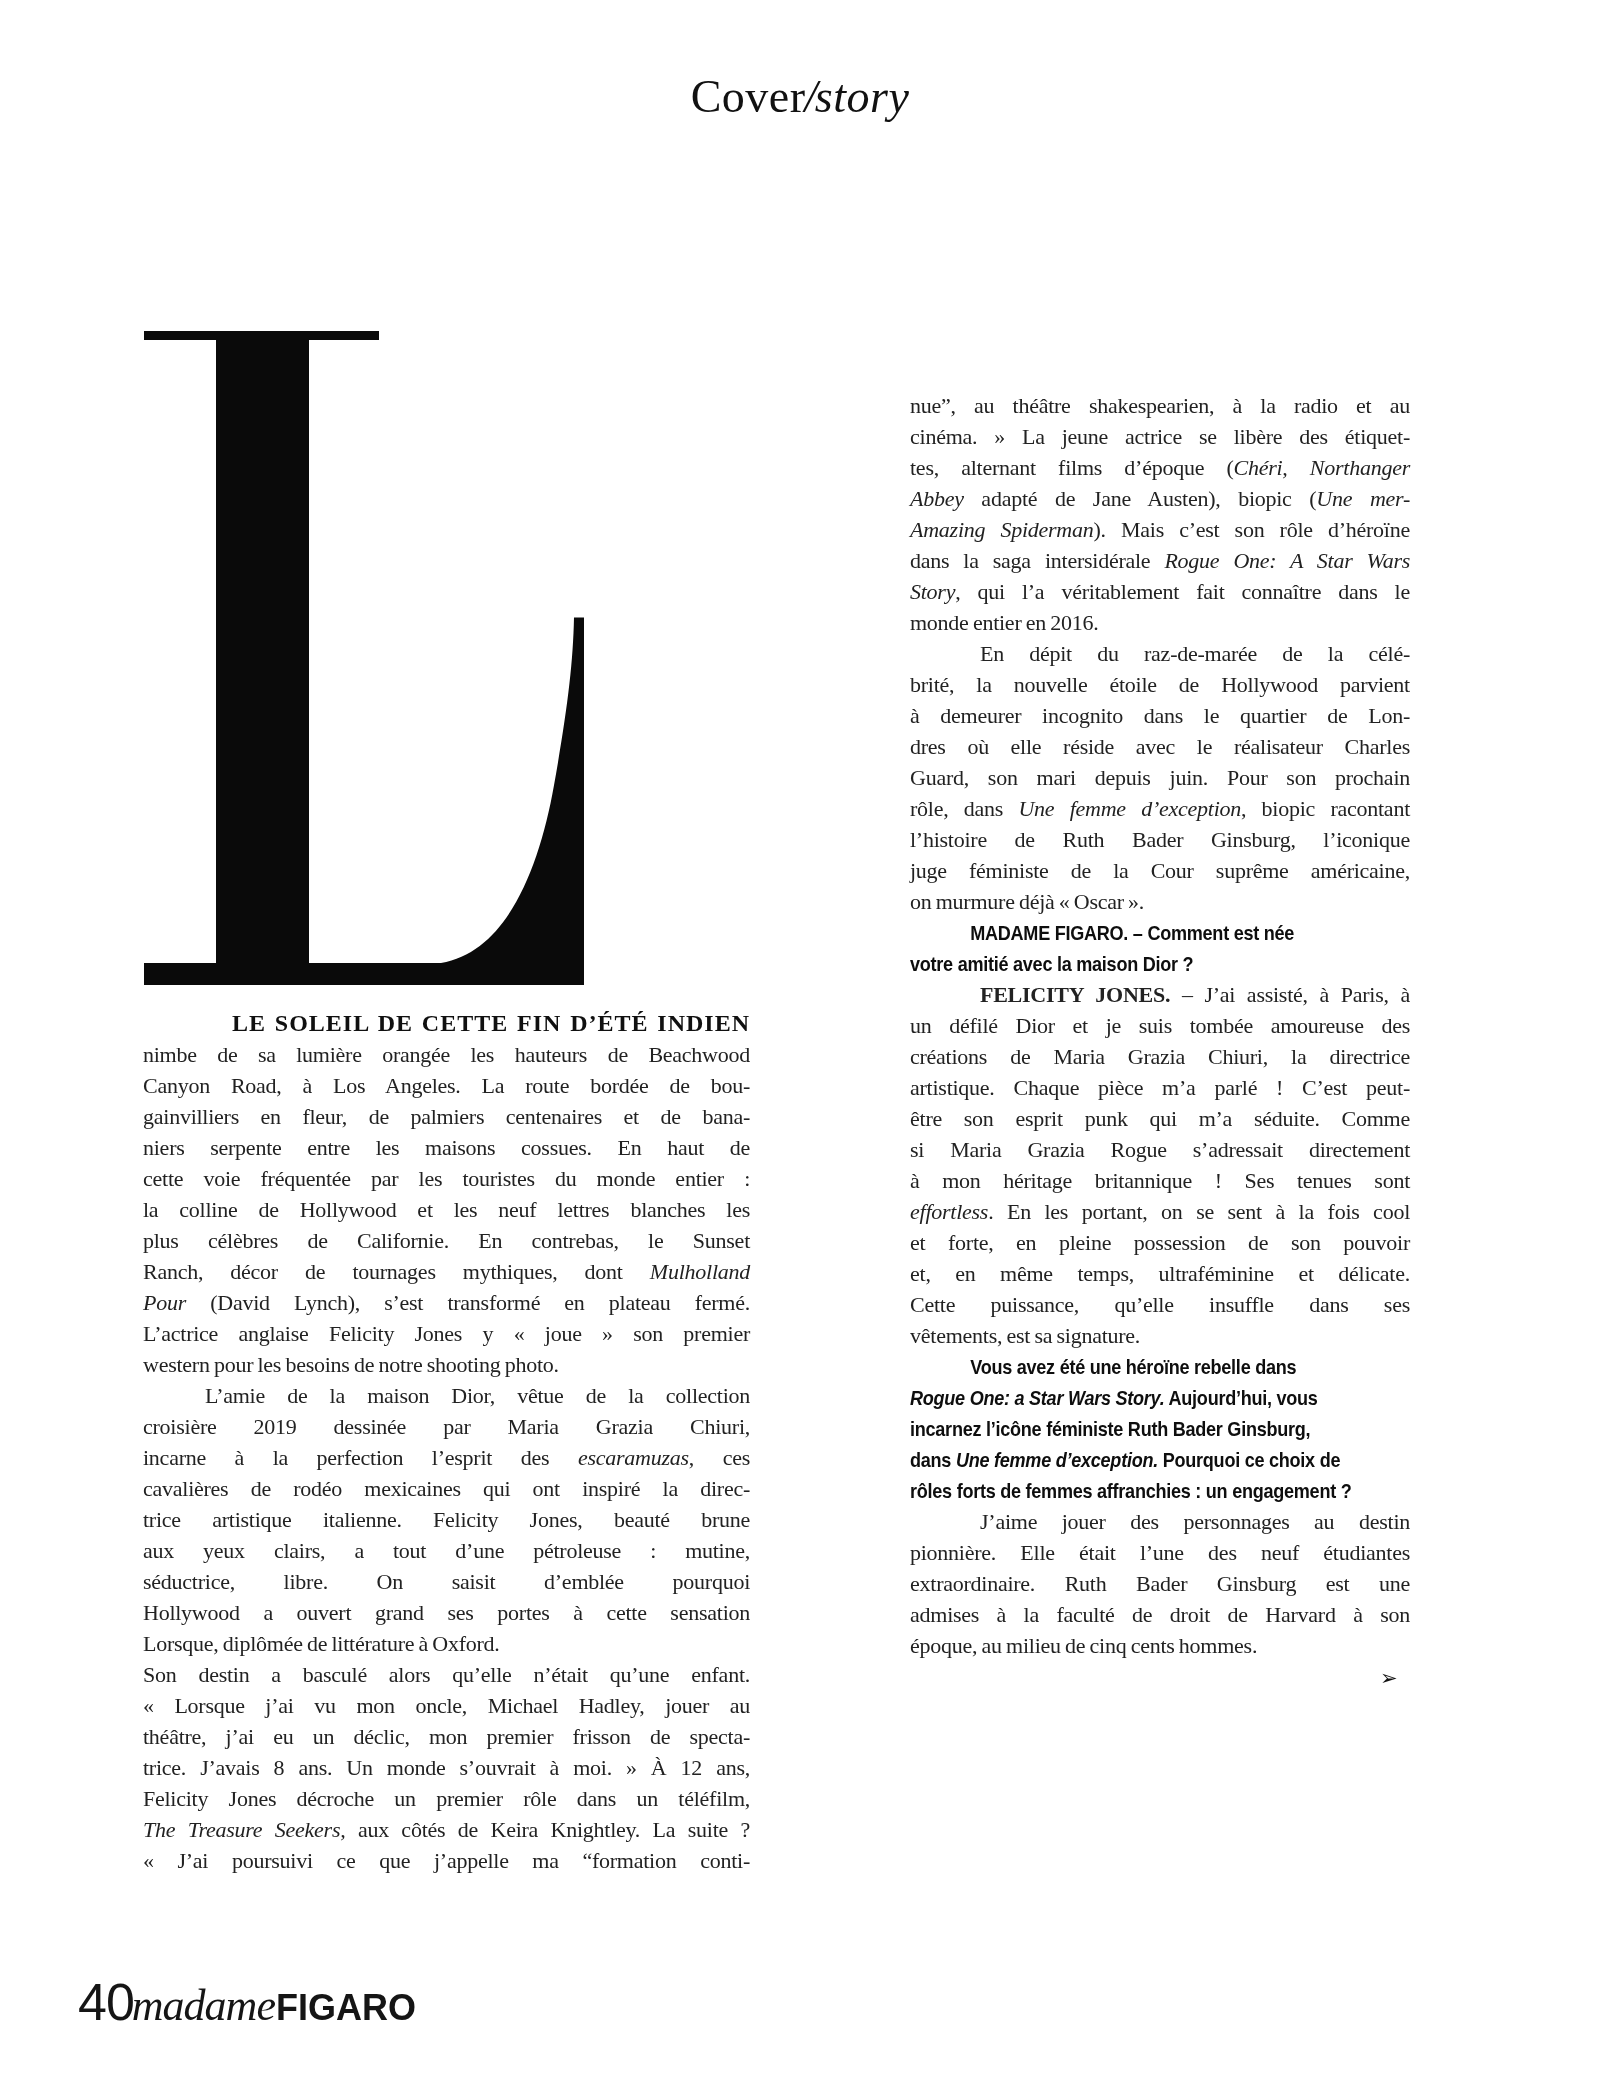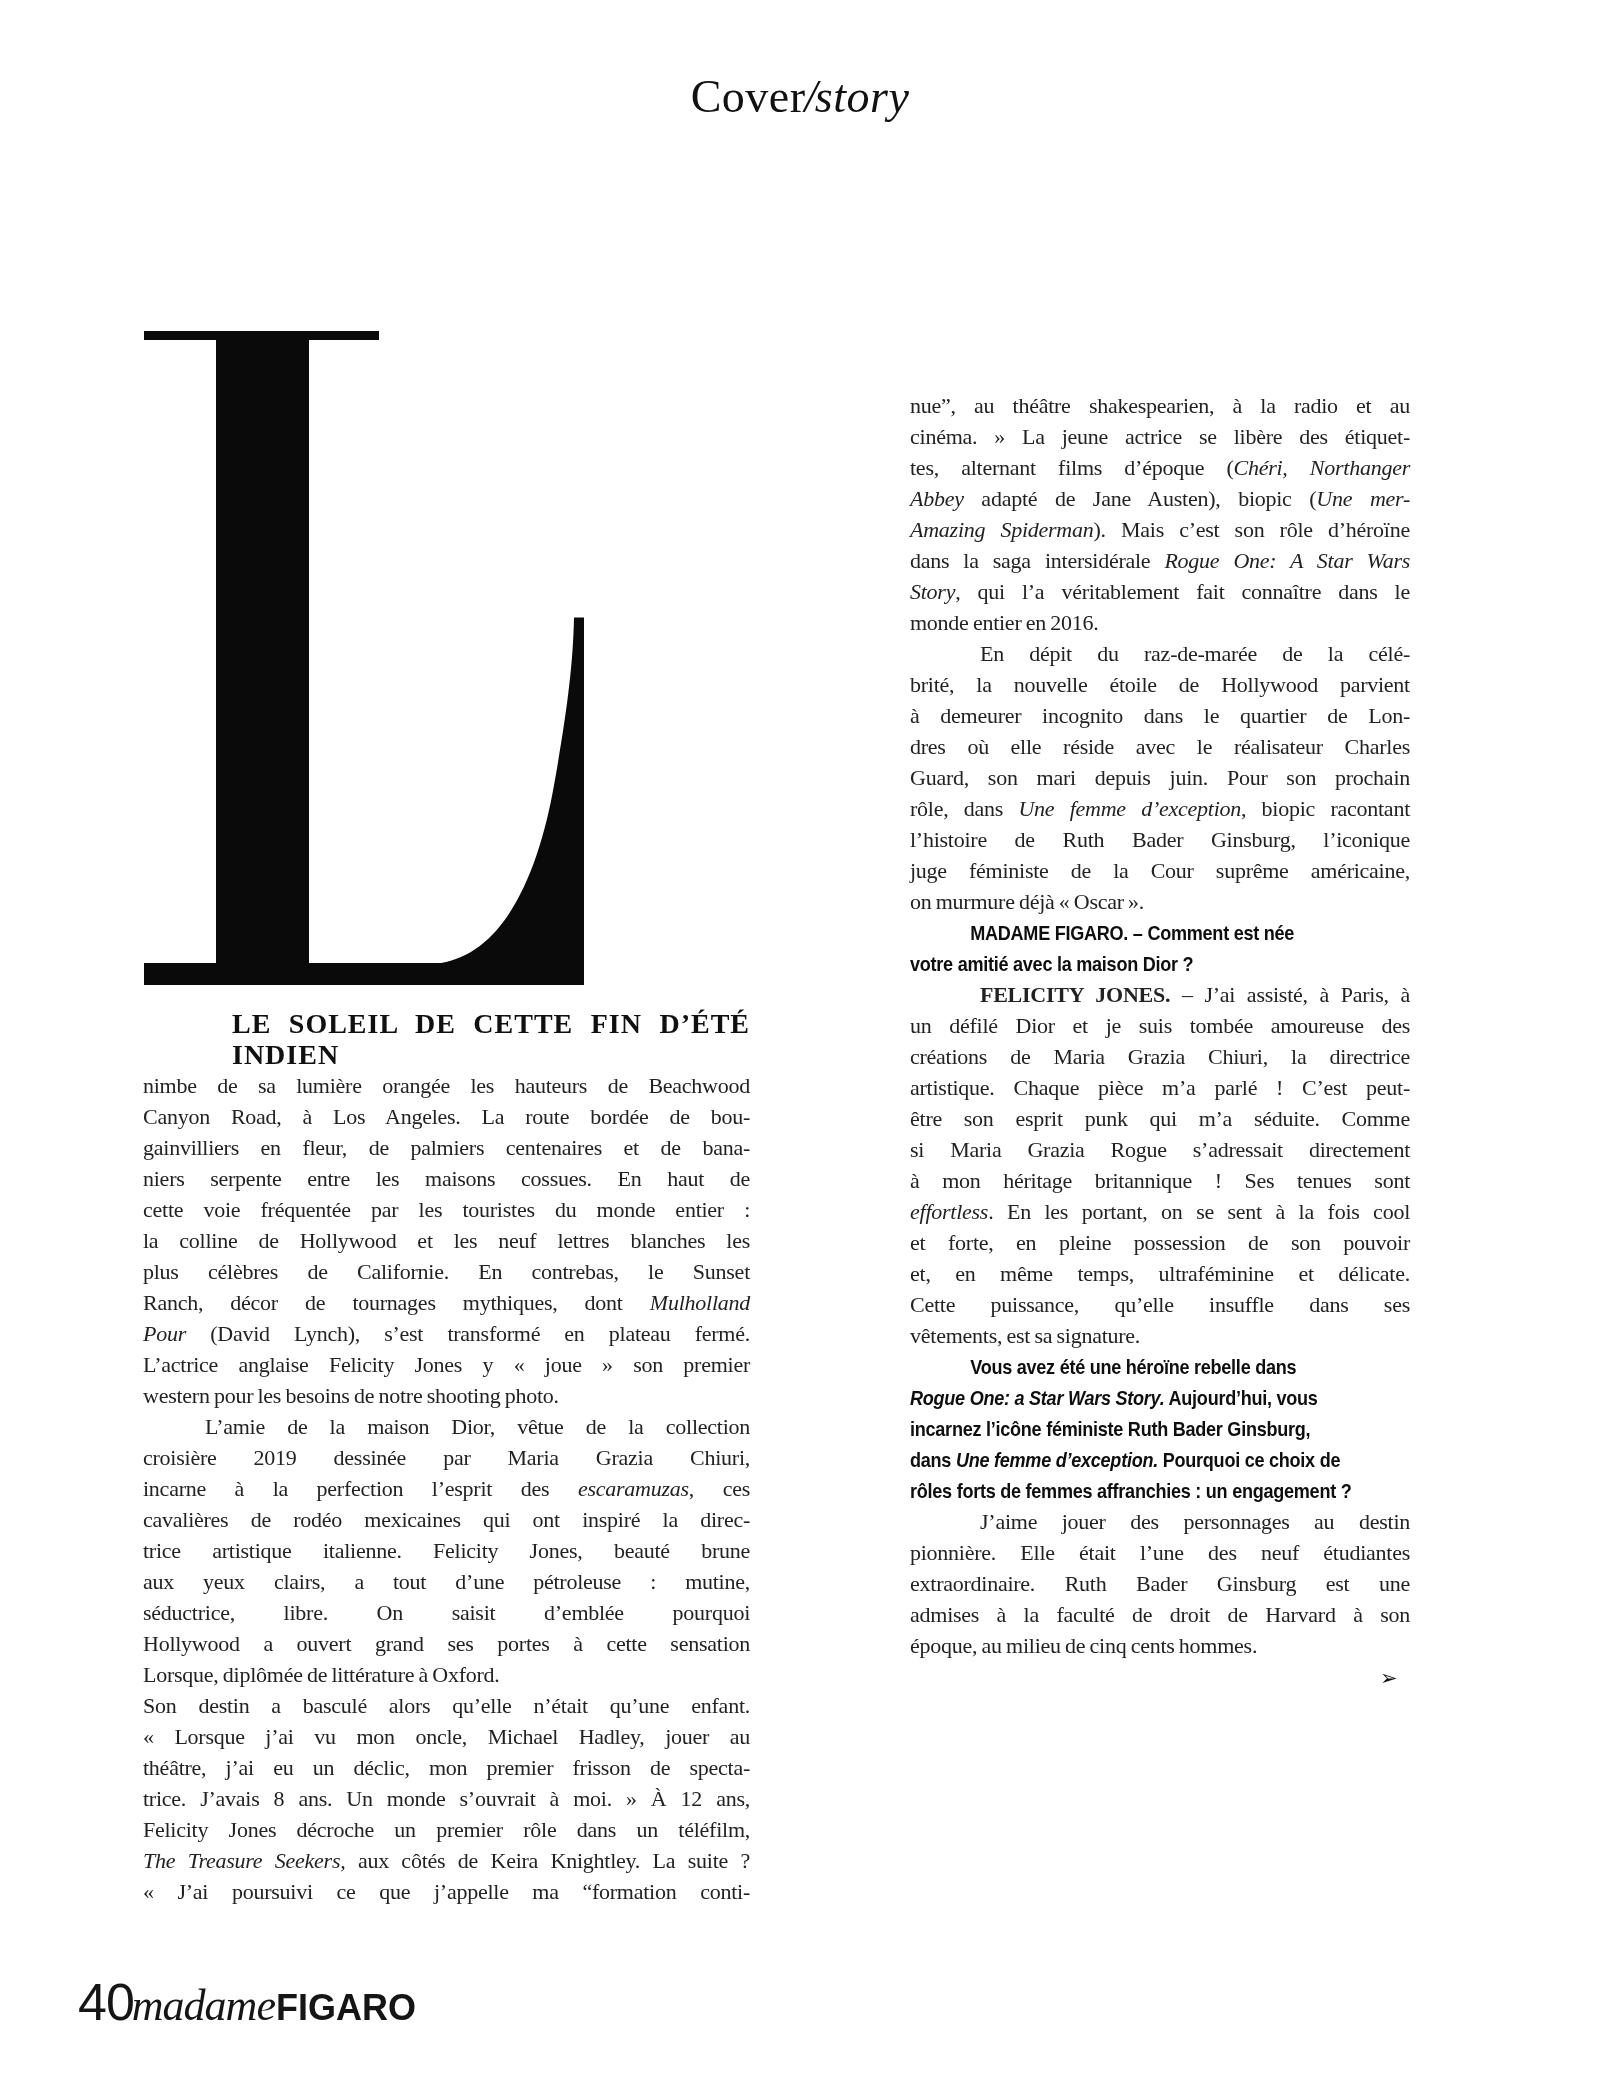--- a/index.html
+++ b/index.html
@@ -40,21 +40,21 @@
     letter-spacing:-0.25px;
     word-spacing:-1px;
     text-align:justify;
     text-align-last:justify;
     color:#222;
   }
   .line.para-end{text-align-last:left;}
   .lead-in{
     line-height:31px;
     padding-left:89px;
-    font-size:28px;
+    font-size:24px;
     font-weight:bold;
     letter-spacing:1px;
     color:#101010;
     text-align:justify;
     text-align-last:justify;
   }
   .p-qa{
     font-family:"Liberation Sans","DejaVu Sans",sans-serif;
     font-weight:700;
     font-size:21px;

